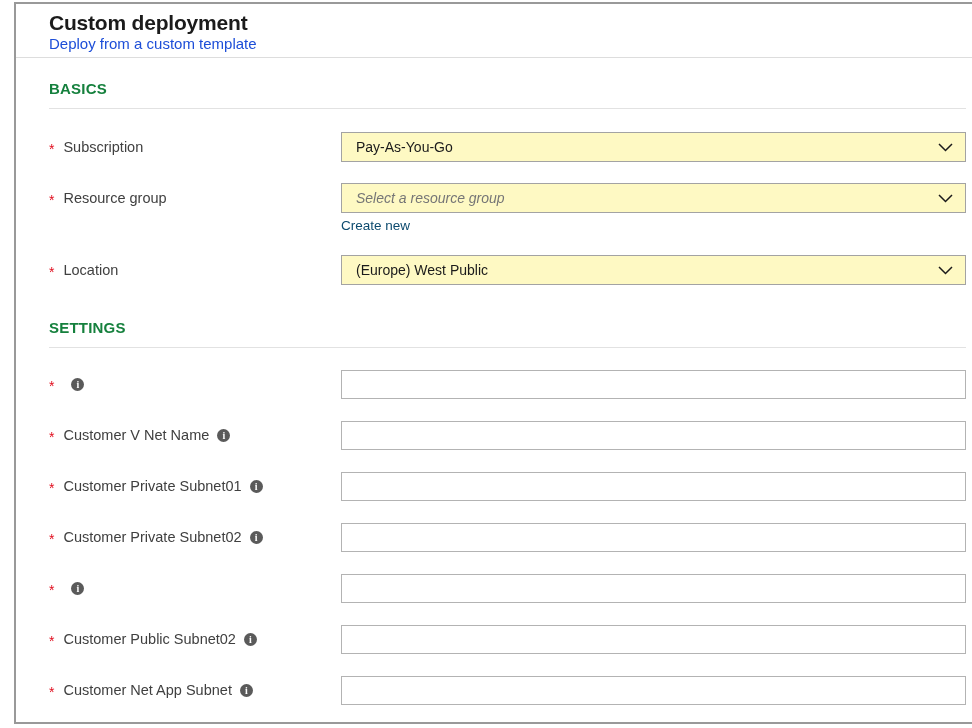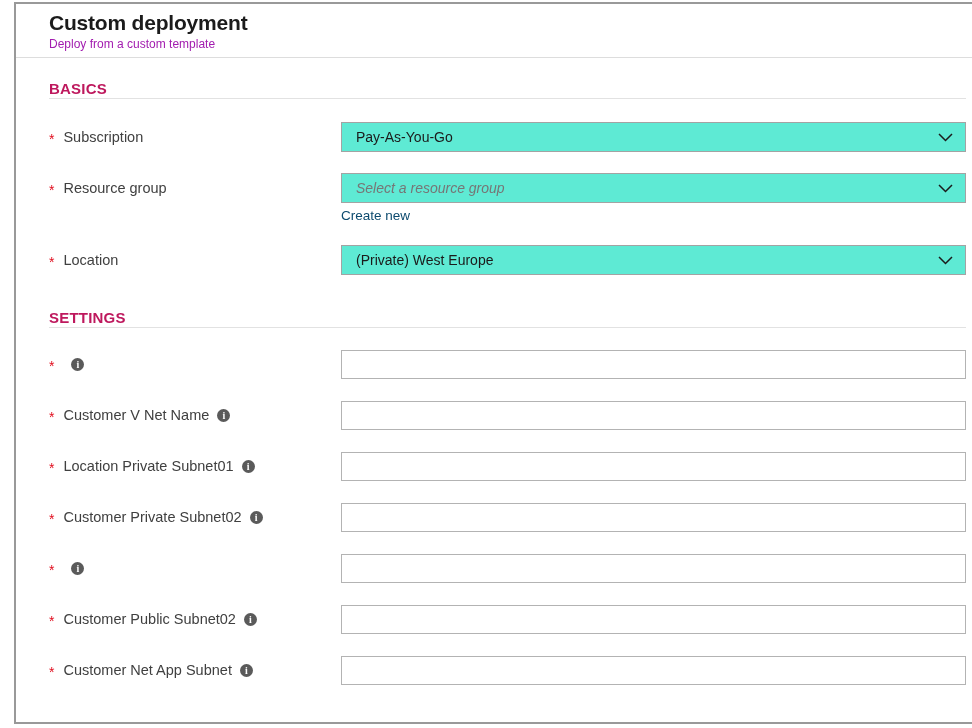--- a/index.html
+++ b/index.html
@@ -24,34 +24,35 @@
     border-bottom: 1px solid #dddddd;
   }
   .title {
     font-size: 21px;
     font-weight: 700;
     color: #1b1b1b;
     line-height: 25px;
     letter-spacing: -0.2px;
   }
   .subtitle {
-    font-size: 12px;
-    color: #a21caf;
+    font-size: 15px;
+    color: #1d4ed8;
     line-height: 16px;
     margin-top: 1px;
   }
   
   .content { padding: 0 0 0 33px; }
   .section-title {
     width: 917px;
     margin-top: 22px;
     font-size: 15px;
     font-weight: 600;
-    color: #be185d;
+    color: #15803d;
     line-height: 18px;
+    padding-bottom: 10px;
     border-bottom: 1px solid #e2e2e2;
     letter-spacing: 0.2px;
   }
   .row { display: flex; align-items: flex-start; }
   .row.mt-first { margin-top: 23px; }
   .row.mt { margin-top: 21px; }
   .row-label {
     width: 292px;
     display: flex;
     align-items: center;
@@ -84,21 +85,21 @@
     font-weight: 700;
     margin-left: 8px;
     flex: 0 0 auto;
     cursor: default;
     font-family: "Liberation Serif", serif;
   }
   .row-control { width: 625px; }
   .dropdown {
     width: 625px; height: 30px;
     border: 1px solid #a3a3a3;
-    background: #5eead4;
+    background: #fef9c3;
     display: flex;
     align-items: center;
     justify-content: space-between;
     padding: 0 12px 0 14px;
     cursor: pointer;
   }
   .dropdown-value {
     font-size: 14px;
     color: #1b1b1b;
   }
@@ -178,21 +179,21 @@
       </div>
     </div>
 
     <div class="row mt">
       <div class="row-label">
         <span class="req">*</span>
         <span class="label-text">Location</span>
       </div>
       <div class="row-control">
         <div class="dropdown">
-          <span class="dropdown-value">(Private) West Europe</span>
+          <span class="dropdown-value">(Europe) West Public</span>
           <span class="chevron">
             <svg width="15" height="9" viewBox="0 0 15 9">
                 <polyline points="1,1 7.5,7.5 14,1" fill="none" stroke="#1b1b1b" stroke-width="1.5"></polyline>
               </svg>
           </span>
         </div>
       </div>
     </div>
 
     <div class="section-title" style="margin-top:34px;">SETTINGS</div>
@@ -210,21 +211,21 @@
         <span class="req">*</span>
         <span class="label-text">Customer V Net Name</span>
         <span class="info-icon">i</span>
       </div>
       <input type="text" class="text-input" style="">
     </div>
 
     <div class="settings-row mt">
       <div class="row-label">
         <span class="req">*</span>
-        <span class="label-text">Location Private Subnet01</span>
+        <span class="label-text">Customer Private Subnet01</span>
         <span class="info-icon">i</span>
       </div>
       <input type="text" class="text-input" style="">
     </div>
 
     <div class="settings-row mt">
       <div class="row-label">
         <span class="req">*</span>
         <span class="label-text">Customer Private Subnet02</span>
         <span class="info-icon">i</span>

